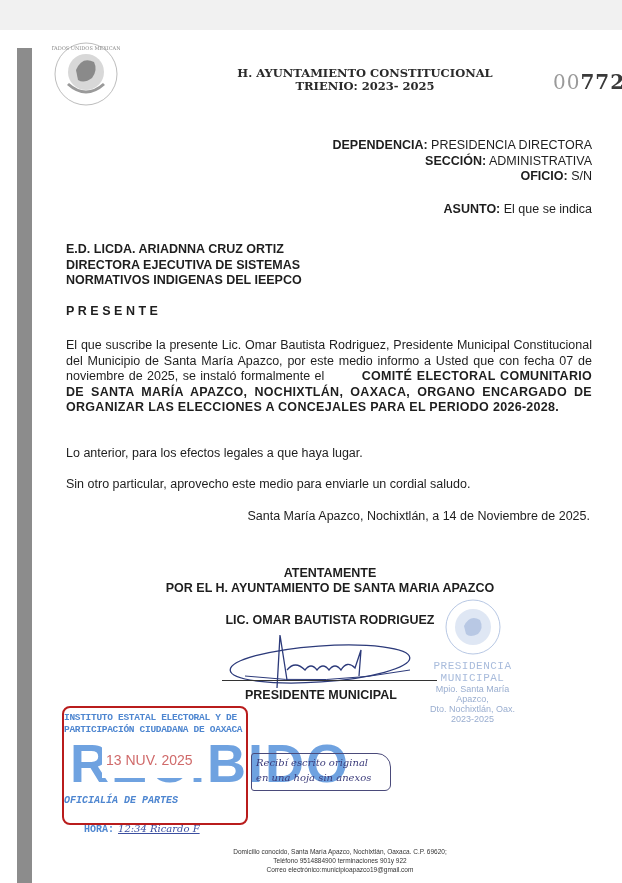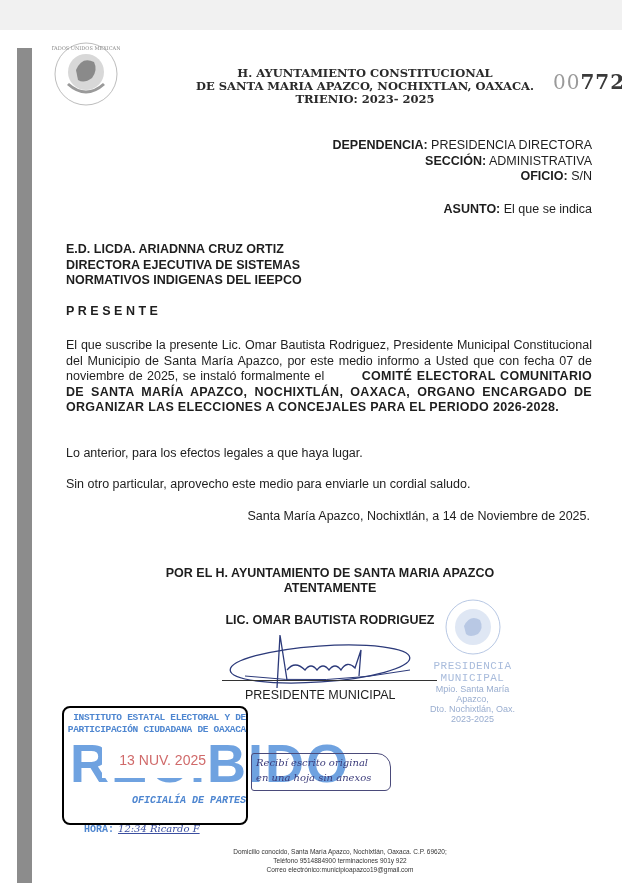--- a/index.html
+++ b/index.html
@@ -18,26 +18,26 @@
   .presente { position:absolute; left:66px; top:304px; font-weight:bold; font-size:12.5px; letter-spacing:3.5px; }
   .body-p { position:absolute; left:66px; width:526px; font-size:12.5px; line-height:15.5px; text-align:justify; }
   .p1 { top:338px; }
   .p1 b { font-weight:bold; letter-spacing:0.3px;margin-left:33px; }
   .p2 { top:446px; }
   .p3 { top:477px; }
   .date { position:absolute; right:32px; top:509px; font-size:12.5px; }
   .closing { position:absolute; left:140px; width:380px; top:566px; text-align:center; font-weight:bold; font-size:12.5px; line-height:15px; }
   .signer { position:absolute; left:140px; width:380px; top:613px; text-align:center; font-weight:bold; font-size:12.5px; }
   .sigline { position:absolute; left:222px; top:680px; width:215px; height:1px; background:#333; }
-  .sig-title { position:absolute; left:245px; top:688px; font-weight:normal; font-size:12.5px; }
+  .sig-title { position:absolute; left:245px; top:688px; font-weight:bold; font-size:12.5px; }
   .signature { position:absolute; left:225px; top:630px; width:200px; height:62px; }
   .mun-stamp { position:absolute; left:415px; top:598px; width:115px; height:140px; color:#9aaed0; text-align:center; font-size:9px; line-height:10px; }
   .mun-stamp .seal2 { width:58px; height:58px; margin:0 auto 4px auto; display:block; }
   .mun-stamp .big { font-family:"Liberation Mono", monospace; font-size:11px; letter-spacing:0.5px; color:#a9bcdc; line-height:12px; }
-  .recv-stamp { position:absolute; left:62px; top:706px; width:182px; height:115px; border:2px solid #000000; border-radius:8px; color:#4e86d0; text-align:right; }
+  .recv-stamp { position:absolute; left:62px; top:706px; width:182px; height:115px; border:2px solid #b91c1c; border-radius:8px; color:#4e86d0; text-align:left; }
   .recv-stamp .inst { font-family:"Liberation Mono", monospace; font-weight:bold; font-size:9.5px; line-height:12px; margin-top:4px; letter-spacing:-0.3px; }
   .recv-stamp .recibido { position:absolute; left:6px; top:28px; width:170px; font-family:"Liberation Sans Narrow","Liberation Sans", sans-serif; font-weight:bold; font-size:54px; line-height:54px; color:#6fa2e0; letter-spacing:2px; }
   .recv-stamp .datebox { position:absolute; left:38px; top:36px; width:105px; height:34px; background:#ffffff; }
   .recv-stamp .datetxt { position:absolute; left:42px; top:44px; width:100px; font-family:Liberation Sans, sans-serif; font-size:14px; color:#d06a6a; }
   .recv-stamp .ofi { position:absolute; left:0; width:182px; top:88px; font-family:"Liberation Mono", monospace; font-weight:bold; font-style:italic; font-size:10px; line-height:10px; }
   .recv-stamp .hora { position:absolute; left:20px; top:99px; font-family:"Liberation Mono", monospace; font-weight:bold; font-size:10px;margin-top:16px; }
   .recv-stamp .hora-val { font-family:"DejaVu Serif", serif; font-style:italic; font-weight:normal; color:#3b4fa0; margin-left:4px; font-size:10px; text-decoration:underline; }
   .note { position:absolute; left:251px; top:753px; width:140px; height:38px; border:1.5px solid #4a4a7a; border-radius:3px 14px 6px 3px; font-family:"DejaVu Serif", serif; font-style:italic; font-size:10px; line-height:15px; color:#3b3b7a; padding:1px 4px; box-sizing:border-box; }
   .footer { position:absolute; left:150px; width:380px; top:847px; text-align:center; font-size:6.5px; line-height:9px; color:#333; }
 </style>
@@ -51,21 +51,20 @@
 <svg class="seal" viewBox="0 0 68 68">
   <circle cx="34" cy="34" r="31" fill="none" stroke="#bdbdbd" stroke-width="1"></circle>
   <circle cx="34" cy="32" r="18" fill="#d8d8d8"></circle>
   <path d="M24 30 Q30 16 42 22 Q46 30 40 38 Q32 44 26 40 Z" fill="#8a8a8a"></path>
   <path d="M16 44 Q34 60 52 44" fill="none" stroke="#9a9a9a" stroke-width="3"></path>
   <text x="34" y="10" font-size="5" text-anchor="middle" fill="#8a8a8a" font-family="DejaVu Serif, serif">ESTADOS UNIDOS MEXICANOS</text>
 </svg>
 
 <div class="hdr">
   <div>H. AYUNTAMIENTO CONSTITUCIONAL</div>
-  <div>DE SANTA MARIA APAZCO, NOCHIXTLAN, OAXACA.</div>
   <div>TRIENIO: 2023- 2025</div>
 </div>
 <div class="folio"><span class="faint">00</span><span>772</span></div>
 
 <div class="meta">
   <div><b>DEPENDENCIA:</b><span> PRESIDENCIA DIRECTORA</span></div>
   <div><b>SECCIÓN:</b><span> ADMINISTRATIVA</span></div>
   <div><b>OFICIO:</b><span> S/N</span></div>
 </div>
 <div class="asunto"><b>ASUNTO:</b><span> El que se indica</span></div>
@@ -76,22 +75,22 @@
   <div>NORMATIVOS INDIGENAS DEL IEEPCO</div>
 </div>
 <div class="presente">PRESENTE</div>
 
 <div class="body-p p1"><span>El que suscribe la presente Lic. Omar Bautista Rodriguez, Presidente Municipal Constitucional del Municipio de Santa María Apazco, por este medio informo a Usted que con fecha 07 de noviembre de 2025, se instaló formalmente el </span><b>COMITÉ ELECTORAL COMUNITARIO DE SANTA MARÍA APAZCO, NOCHIXTLÁN, OAXACA, ORGANO ENCARGADO DE ORGANIZAR LAS ELECCIONES A CONCEJALES PARA EL PERIODO 2026-2028.</b></div>
 <div class="body-p p2">Lo anterior, para los efectos legales a que haya lugar.</div>
 <div class="body-p p3">Sin otro particular, aprovecho este medio para enviarle un cordial saludo.</div>
 <div class="date">Santa María Apazco, Nochixtlán, a 14 de Noviembre de 2025.</div>
 
 <div class="closing">
+  <div>ATENTAMENTE</div>
   <div>POR EL H. AYUNTAMIENTO DE SANTA MARIA APAZCO</div>
-  <div>ATENTAMENTE</div>
 </div>
 <div class="signer">LIC. OMAR BAUTISTA RODRIGUEZ</div>
 
 <div class="mun-stamp">
   <svg class="seal2" viewBox="0 0 58 58">
     <circle cx="29" cy="29" r="27" fill="none" stroke="#b8c8e4" stroke-width="1"></circle>
     <circle cx="29" cy="29" r="18" fill="#dfe7f4"></circle>
     <path d="M20 28 Q26 16 36 22 Q40 30 34 36 Q26 40 22 36 Z" fill="#b8c8e4"></path>
   </svg>
   <div class="big">PRESIDENCIA</div>

